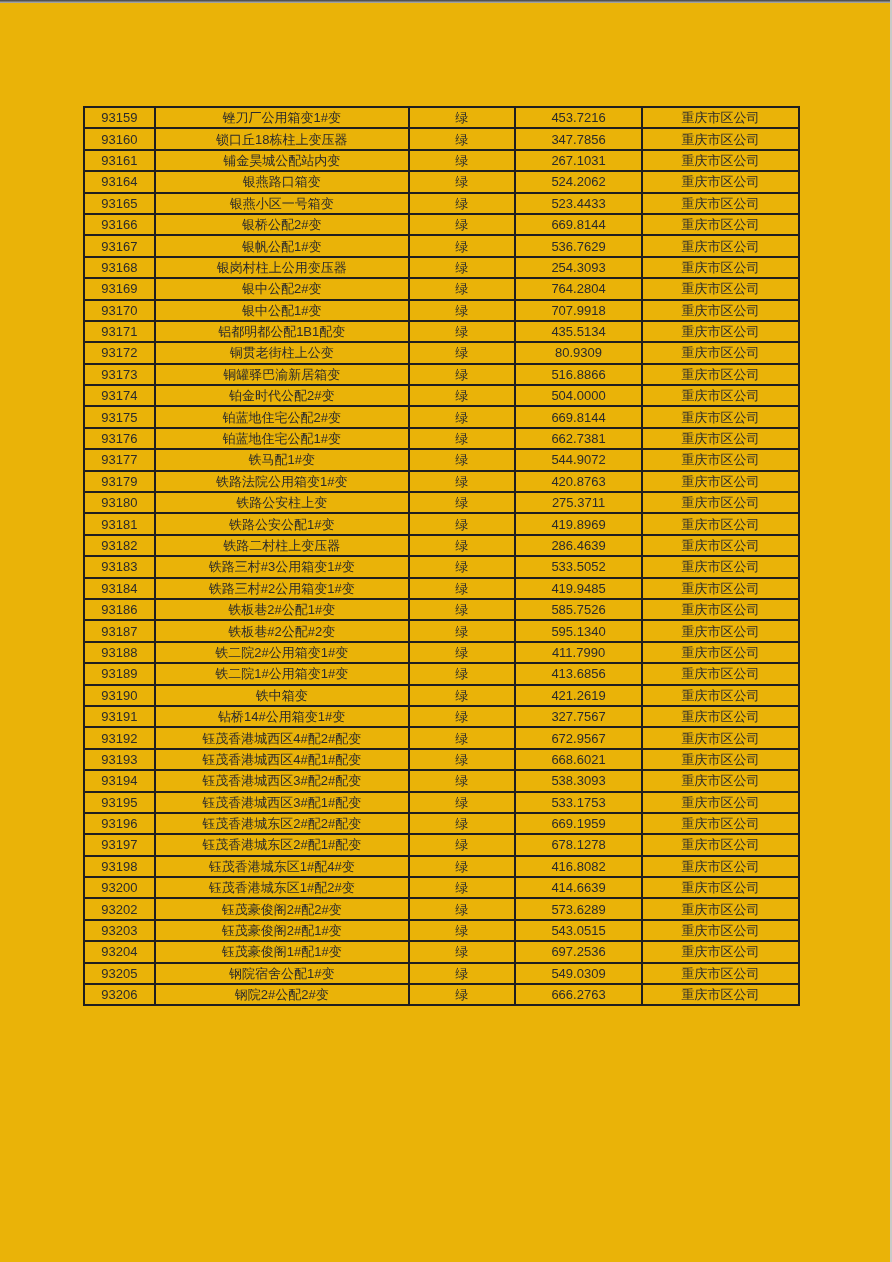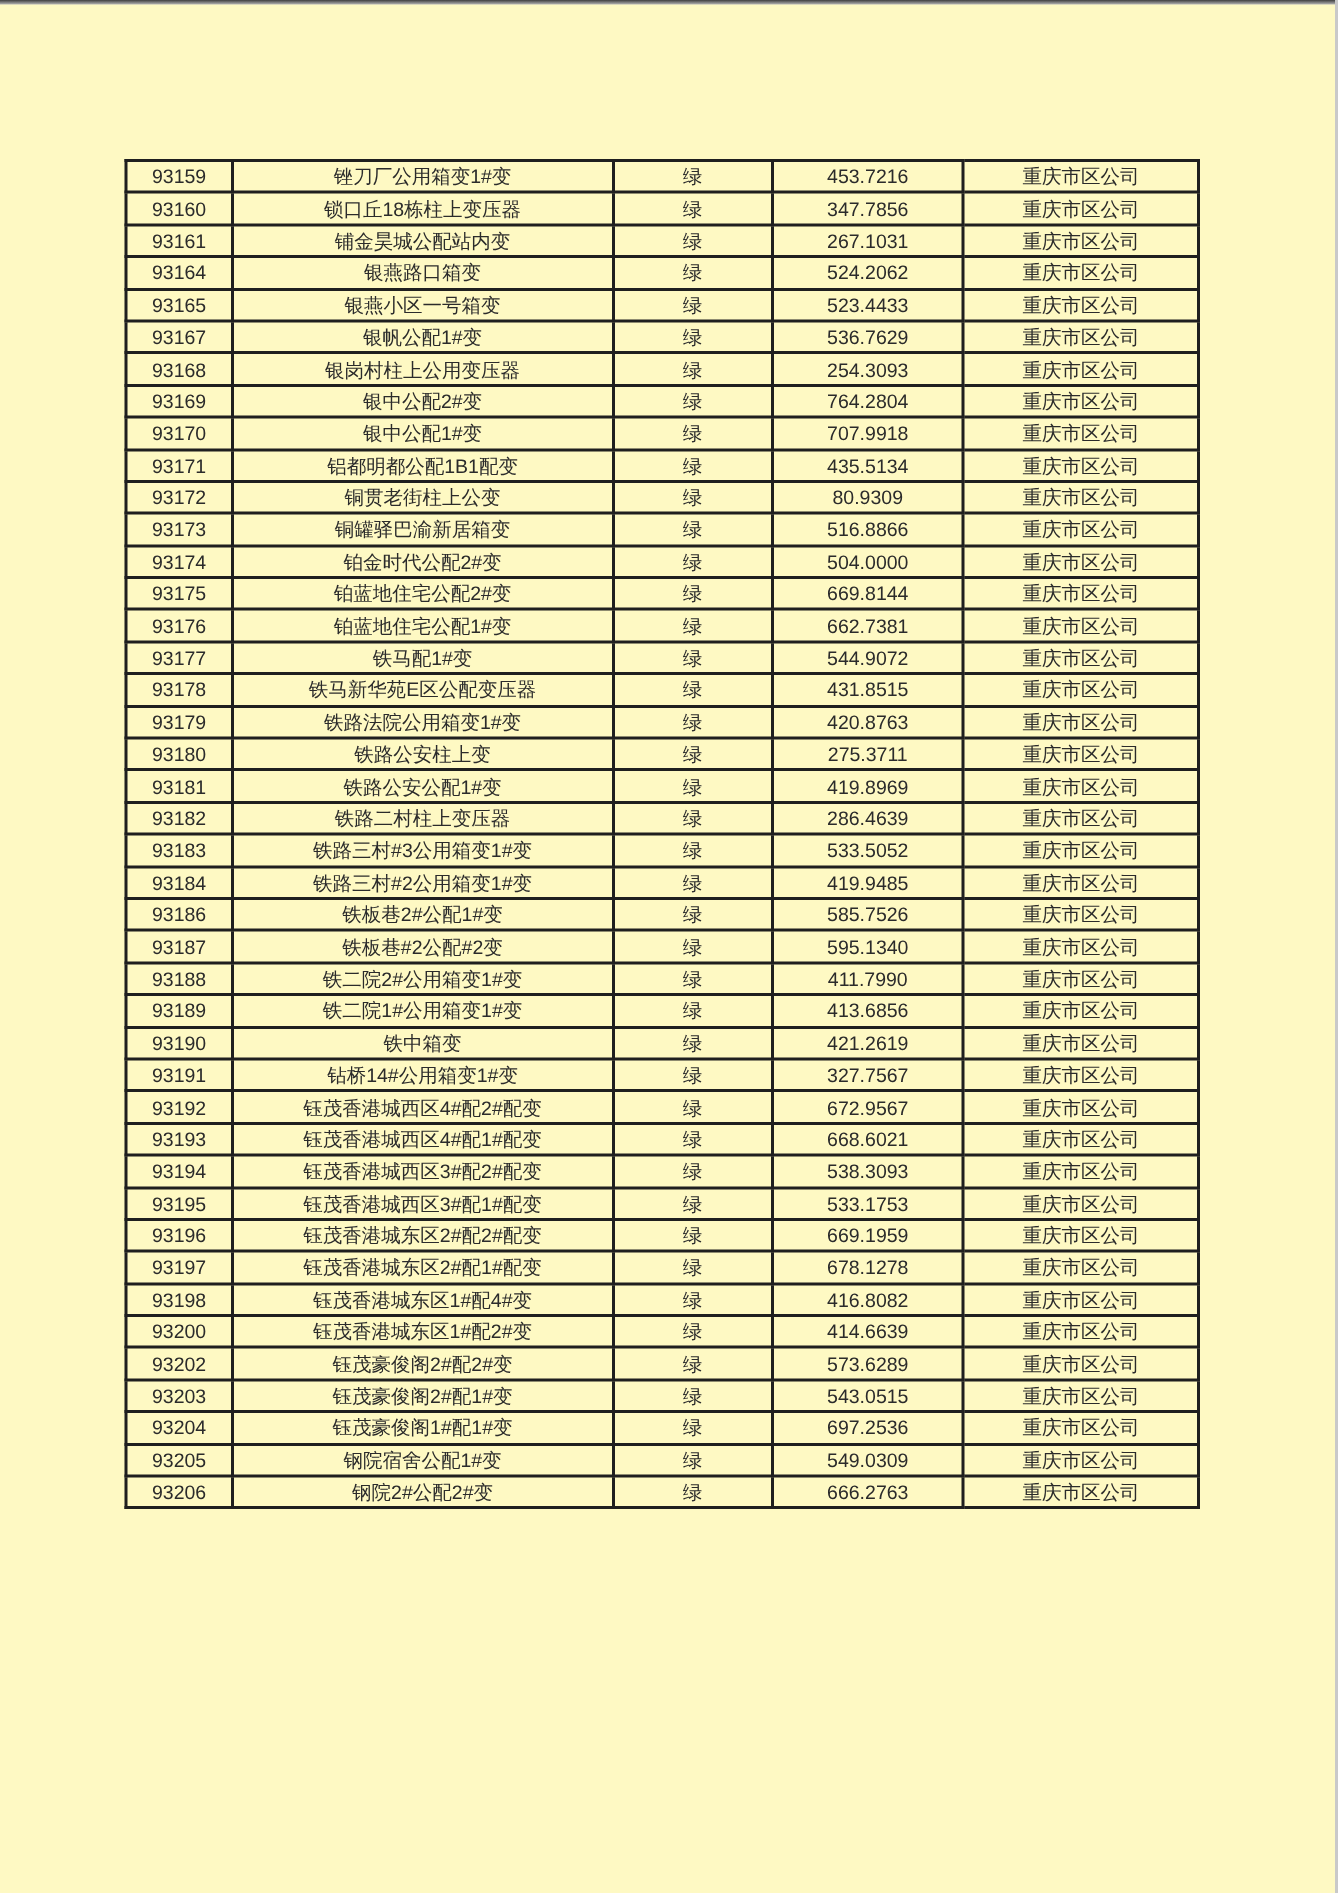--- a/index.html
+++ b/index.html
@@ -4,21 +4,21 @@
 <style>
   html, body {
     margin: 0;
     padding: 0;
     background: #e8e8e8;
   }
   .page {
     position: relative;
     width: 892px;
     height: 1262px;
-    background: #fef9c3;
+    background: #eab308;
     overflow: hidden;
     font-family: "Liberation Sans", "DejaVu Sans", sans-serif;
   }
   
   .edge-top {
     position: absolute;
     top: 0; left: 0;
     width: 100%; height: 3px;
     background: linear-gradient(#3f3f3f, #b5b5b5);
   }
@@ -99,20 +99,27 @@
           <td>重庆市区公司</td>
         </tr>
         <tr>
           <td>93165</td>
           <td>银燕小区一号箱变</td>
           <td>绿</td>
           <td>523.4433</td>
           <td>重庆市区公司</td>
         </tr>
         <tr>
+          <td>93166</td>
+          <td>银桥公配2#变</td>
+          <td>绿</td>
+          <td>669.8144</td>
+          <td>重庆市区公司</td>
+        </tr>
+        <tr>
           <td>93167</td>
           <td>银帆公配1#变</td>
           <td>绿</td>
           <td>536.7629</td>
           <td>重庆市区公司</td>
         </tr>
         <tr>
           <td>93168</td>
           <td>银岗村柱上公用变压器</td>
           <td>绿</td>
@@ -173,27 +180,20 @@
           <td>铂蓝地住宅公配1#变</td>
           <td>绿</td>
           <td>662.7381</td>
           <td>重庆市区公司</td>
         </tr>
         <tr>
           <td>93177</td>
           <td>铁马配1#变</td>
           <td>绿</td>
           <td>544.9072</td>
-          <td>重庆市区公司</td>
-        </tr>
-        <tr>
-          <td>93178</td>
-          <td>铁马新华苑E区公配变压器</td>
-          <td>绿</td>
-          <td>431.8515</td>
           <td>重庆市区公司</td>
         </tr>
         <tr>
           <td>93179</td>
           <td>铁路法院公用箱变1#变</td>
           <td>绿</td>
           <td>420.8763</td>
           <td>重庆市区公司</td>
         </tr>
         <tr>

